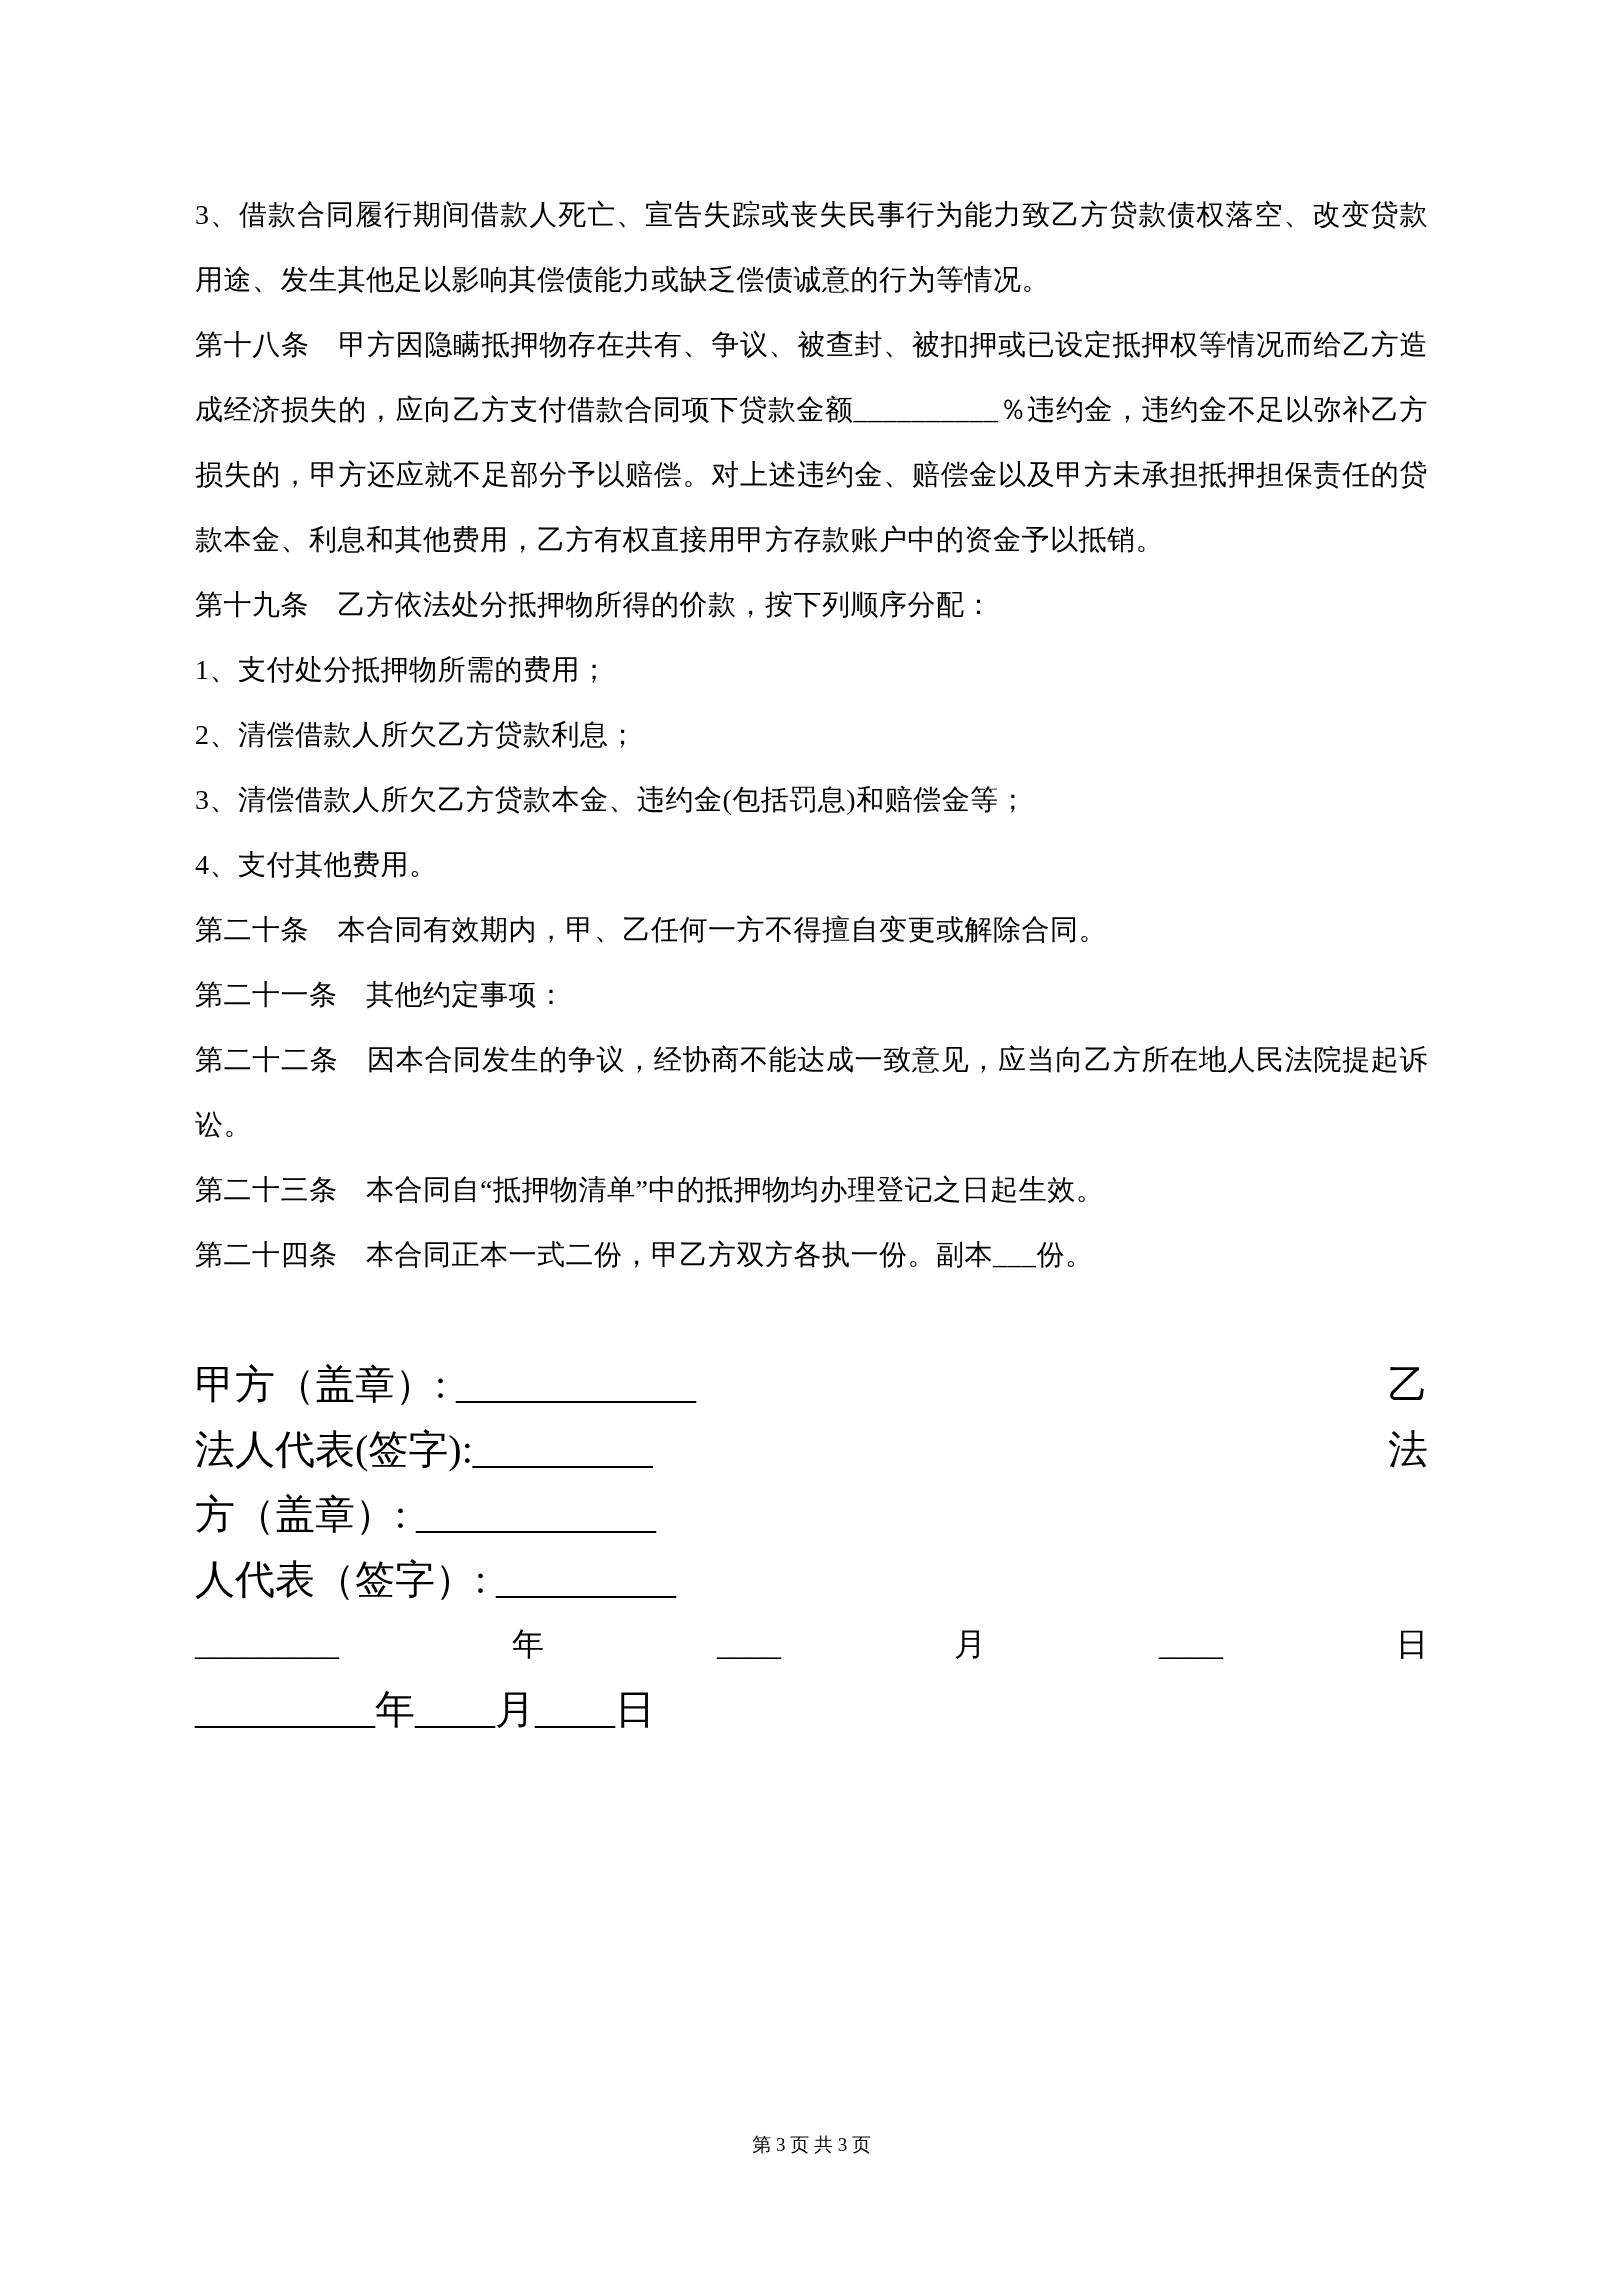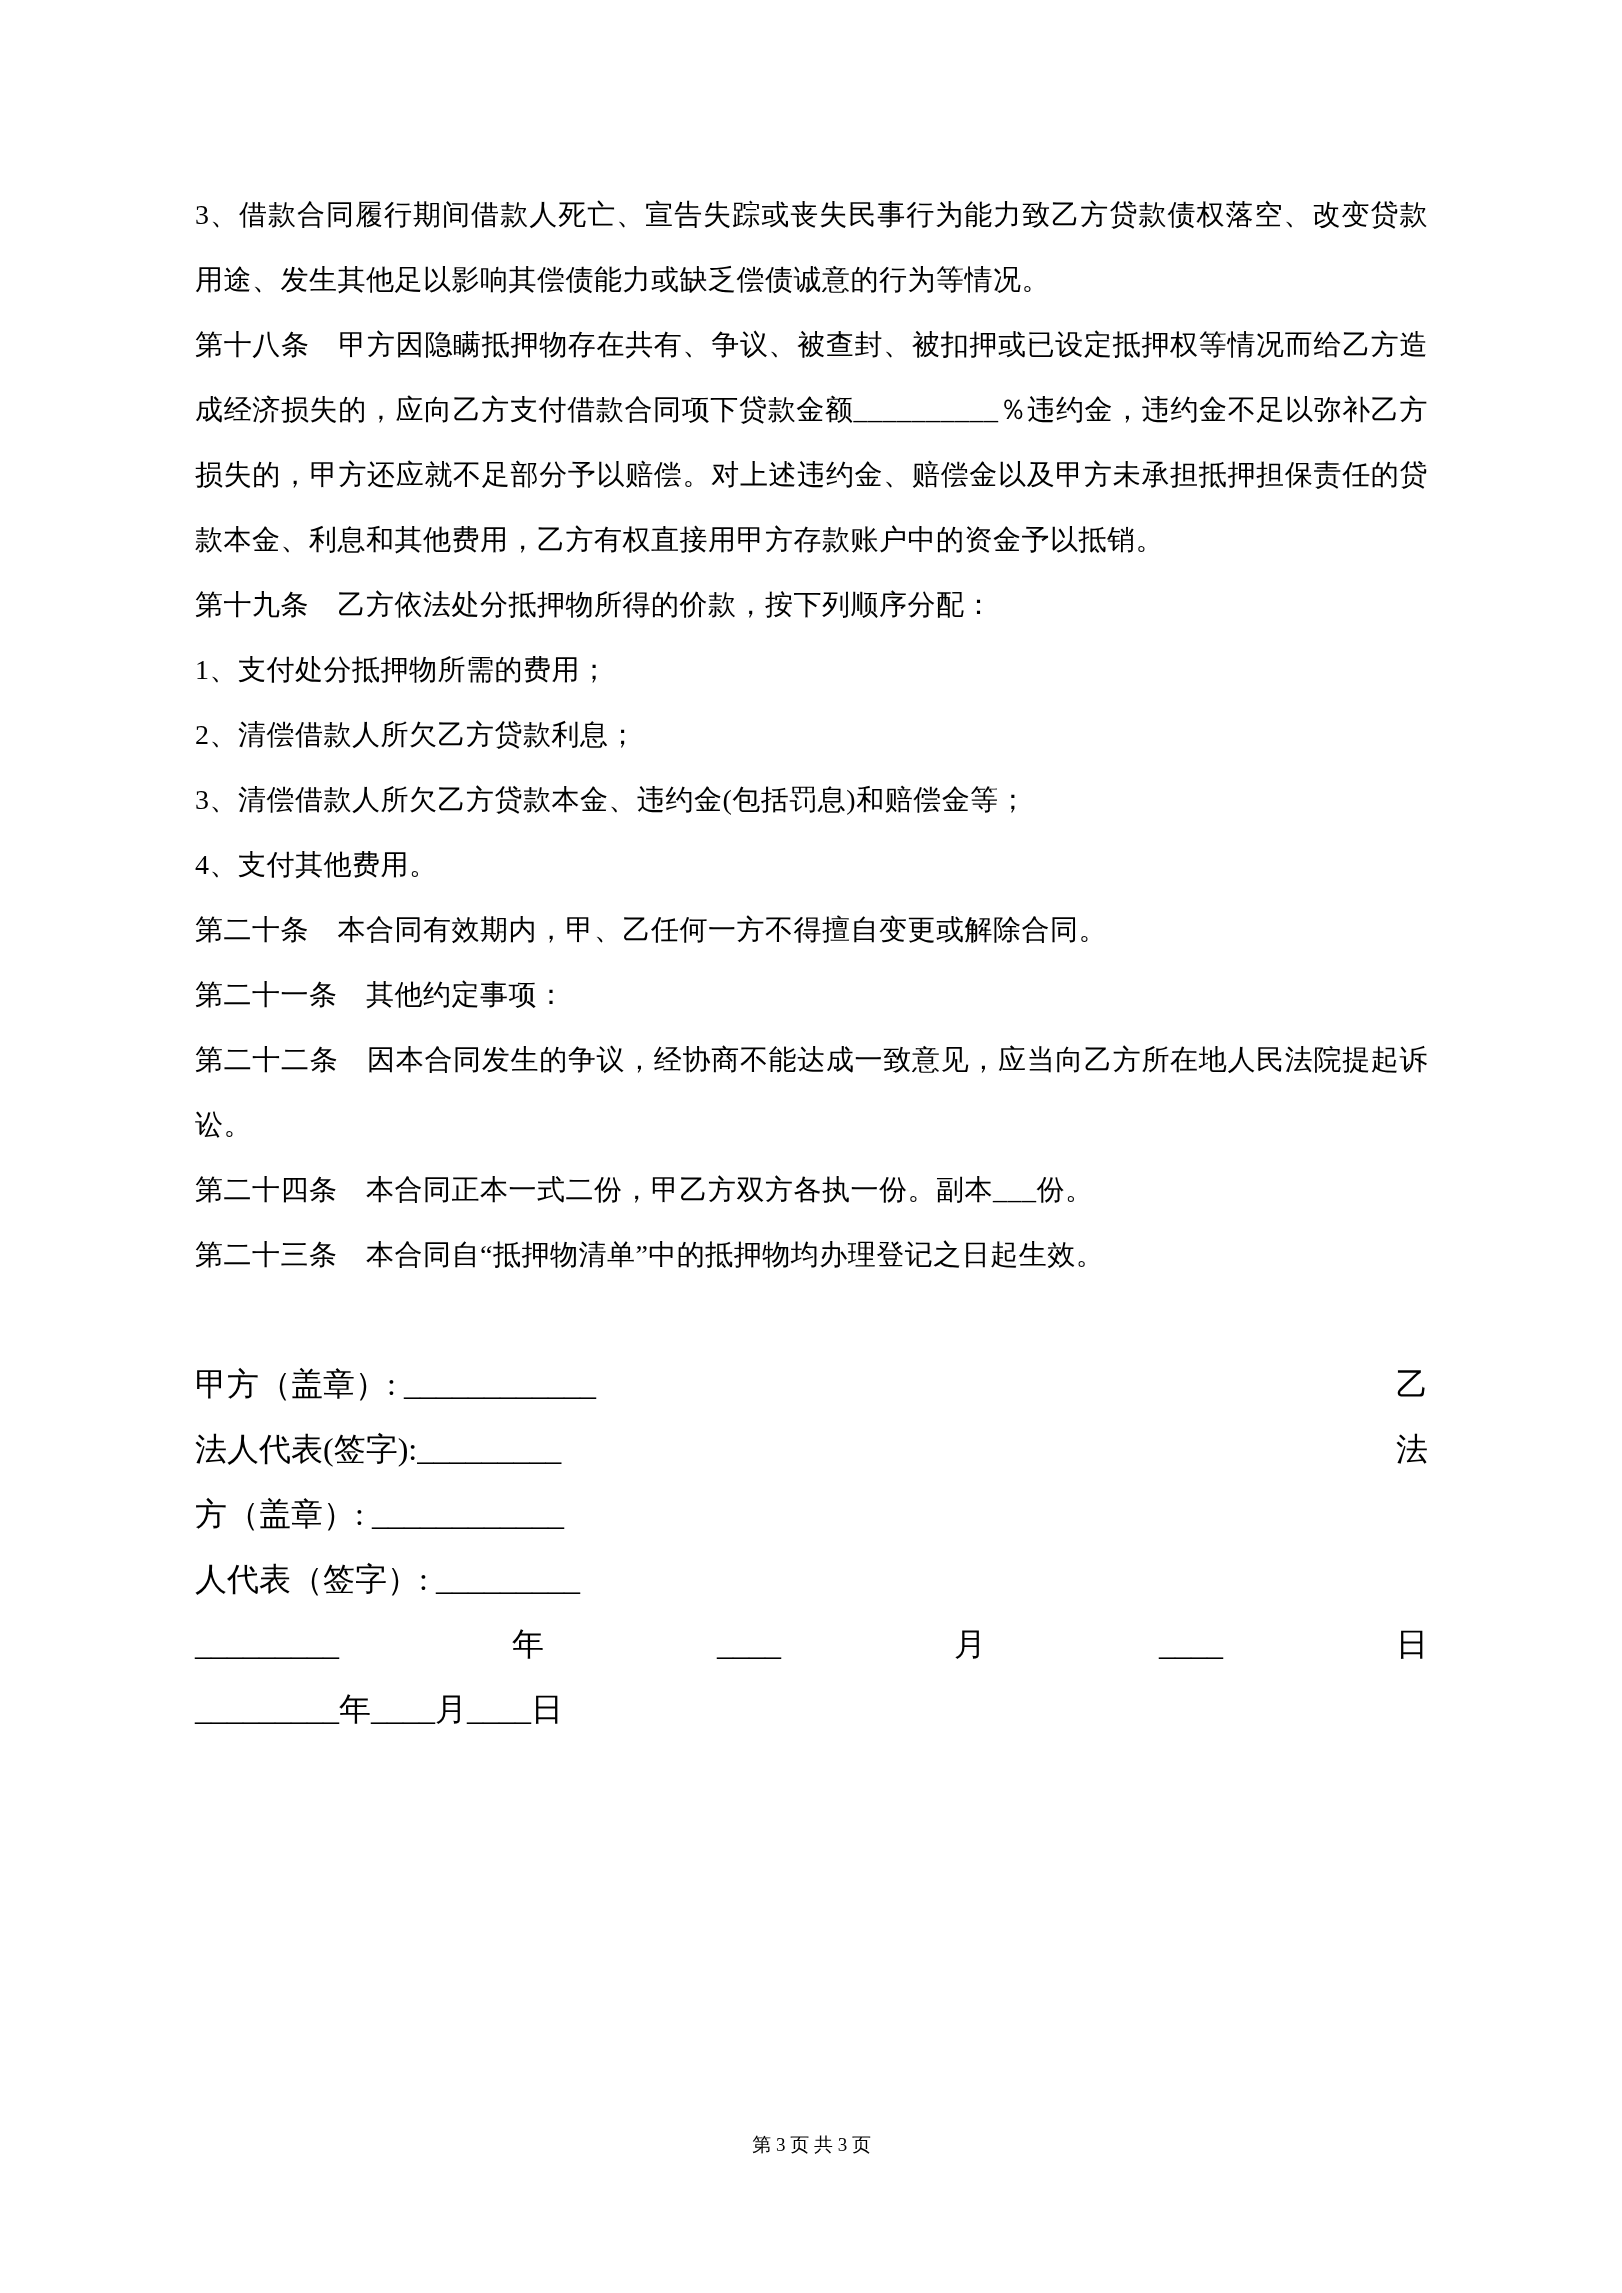--- a/index.html
+++ b/index.html
@@ -27,21 +27,21 @@
     line-height: 65px;
     text-align: justify;
     text-align-last: left;
     letter-spacing: 0.5px;
     word-break: break-all;
   }
   .signature-block {
     margin-top: 65px;
   }
   .sig-row {
-    font-size: 32px;
+    font-size: 40px;
     line-height: 65px;
     display: flex;
     justify-content: space-between;
     align-items: baseline;
     gap: 28px;
   }
   .sig-row.plain {
     display: block;
   }
   .date-row {
@@ -69,22 +69,22 @@
   <p class="para">3、借款合同履行期间借款人死亡、宣告失踪或丧失民事行为能力致乙方贷款债权落空、改变贷款用途、发生其他足以影响其偿债能力或缺乏偿债诚意的行为等情况。</p>
   <p class="para">第十八条　甲方因隐瞒抵押物存在共有、争议、被查封、被扣押或已设定抵押权等情况而给乙方造成经济损失的，应向乙方支付借款合同项下贷款金额__________％违约金，违约金不足以弥补乙方损失的，甲方还应就不足部分予以赔偿。对上述违约金、赔偿金以及甲方未承担抵押担保责任的贷款本金、利息和其他费用，乙方有权直接用甲方存款账户中的资金予以抵销。</p>
   <p class="para">第十九条　乙方依法处分抵押物所得的价款，按下列顺序分配：</p>
   <p class="para">1、支付处分抵押物所需的费用；</p>
   <p class="para">2、清偿借款人所欠乙方贷款利息；</p>
   <p class="para">3、清偿借款人所欠乙方贷款本金、违约金(包括罚息)和赔偿金等；</p>
   <p class="para">4、支付其他费用。</p>
   <p class="para">第二十条　本合同有效期内，甲、乙任何一方不得擅自变更或解除合同。</p>
   <p class="para">第二十一条　其他约定事项：</p>
   <p class="para">第二十二条　因本合同发生的争议，经协商不能达成一致意见，应当向乙方所在地人民法院提起诉讼。</p>
+  <p class="para">第二十三条　本合同自“抵押物清单”中的抵押物均办理登记之日起生效。</p>
   <p class="para">第二十四条　本合同正本一式二份，甲乙方双方各执一份。副本___份。</p>
-  <p class="para">第二十三条　本合同自“抵押物清单”中的抵押物均办理登记之日起生效。</p>
 
   <div class="signature-block">
 
     <div class="sig-row">
       <span>甲方（盖章）: ____________</span>
       <span>乙</span>
     </div>
 
     <div class="sig-row">
       <span>法人代表(签字):_________</span>

